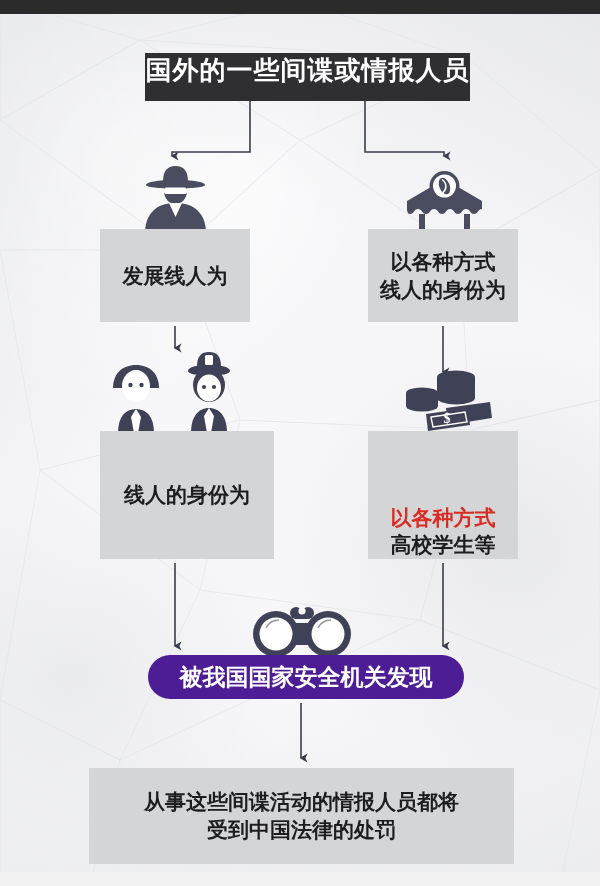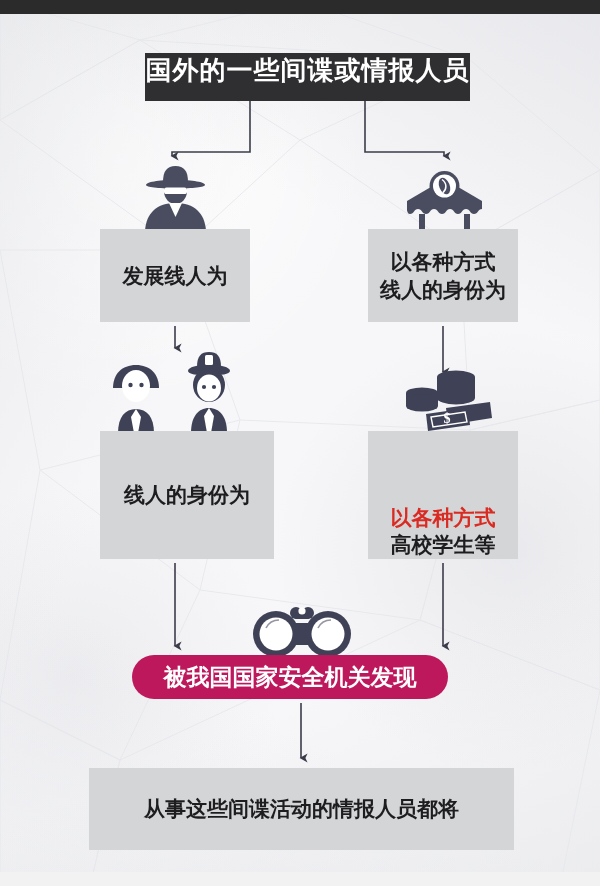--- a/index.html
+++ b/index.html
@@ -84,44 +84,44 @@
   .gbox .line.red { color: #d92b22; }
 
   .box-l1 { left: 100px; top: 229px; width: 150px; height: 93px; }
   .box-r1 { left: 368px; top: 229px; width: 150px; height: 93px; }
   .box-l2 { left: 100px; top: 431px; width: 174px; height: 128px; }
   .box-r2 { left: 368px; top: 431px; width: 150px; height: 128px; justify-content: flex-end; }
 
   
   .pill {
     position: absolute;
-    left: 132px;
+    left: 148px;
     top: 655px;
     width: 316px;
     height: 44px;
-    background: #be185d;
+    background: #4c1d95;
     border-radius: 22px;
     display: flex;
     align-items: center;
     justify-content: center;
   }
   .pill .txt {
     color: #ffffff;
     font-size: 23px;
     font-weight: bold;
     white-space: nowrap;
   }
 
   
   .bottom-box {
     position: absolute;
     left: 89px;
     top: 768px;
     width: 425px;
-    height: 82px;
+    height: 96px;
     background: #d4d5d7;
     display: flex;
     flex-direction: column;
     align-items: center;
     justify-content: center;
   }
   .bottom-box .line {
     font-size: 21px;
     font-weight: bold;
     color: #1d1d1f;
@@ -329,15 +329,16 @@
       </g>
     </svg>
   </div>
 
   <div class="pill">
     <span class="txt">被我国国家安全机关发现</span>
   </div>
 
   <div class="bottom-box">
     <span class="line">从事这些间谍活动的情报人员都将</span>
+    <span class="line">受到中国法律的处罚</span>
   </div>
 
 </div>
 
 </body></html>

